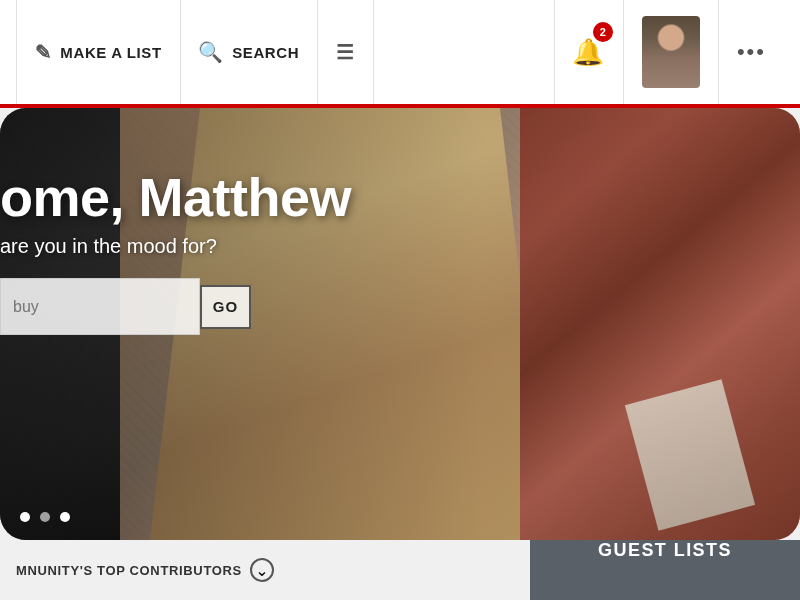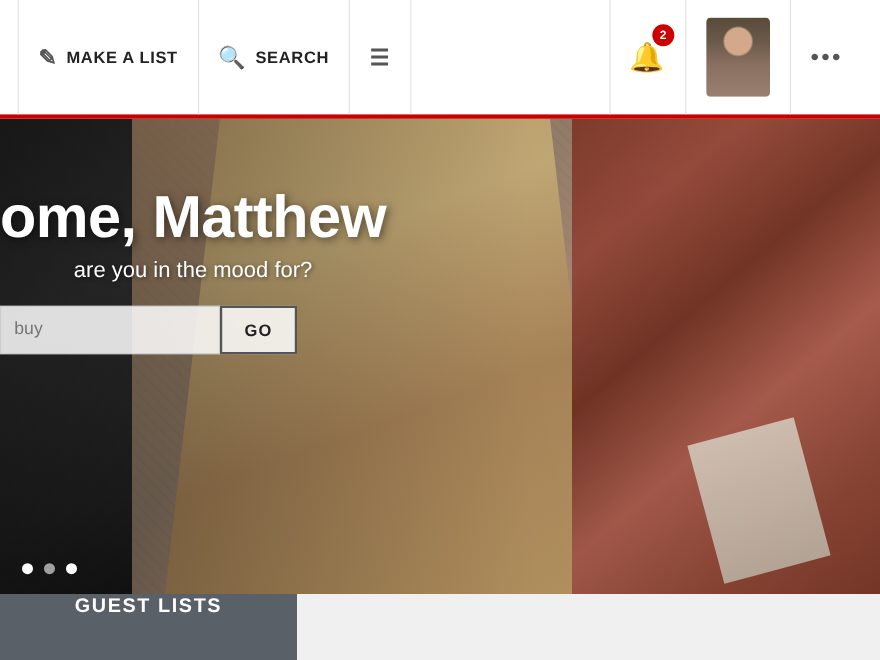--- a/index.html
+++ b/index.html
@@ -91,20 +91,21 @@
       color: #555;
       letter-spacing: 2px;
     }
 
     
     .hero {
       position: relative;
       width: 800px;
       height: 432px;
       overflow: hidden;
+      border-radius: 26px;
     }
     .hero-bg {
       position: absolute;
       inset: 0;
       background: 
         linear-gradient(135deg, 
           rgba(180,140,100,0.9) 0%, 
           rgba(160,120,80,0.8) 20%, 
           rgba(120,90,60,0.7) 40%, 
           rgba(180,130,100,0.8) 60%, 
@@ -153,39 +154,38 @@
       font-weight: 700;
       text-shadow: 2px 2px 8px rgba(0,0,0,0.5);
       line-height: 1.1;
       letter-spacing: -0.5px;
     }
     .hero-subtitle {
       font-size: 20px;
       margin-top: 8px;
       text-shadow: 1px 1px 4px rgba(0,0,0,0.5);
       font-weight: 400;
-      text-align: center;
     }
     .hero-search {
       display: flex;
       align-items: center;
       margin-top: 20px;
     }
     .hero-input {
       width: 200px;
-      height: 44px;
+      height: 57px;
       background: rgba(255,255,255,0.85);
       border: 1px solid #ccc;
       padding: 0 12px;
       font-size: 16px;
       color: #333;
       outline: none;
     }
     .hero-go-btn {
-      width: 70px;
+      width: 51px;
       height: 44px;
       background: rgba(255,255,255,0.85);
       border: 2px solid #555;
       font-size: 15px;
       font-weight: bold;
       cursor: pointer;
       color: #222;
       letter-spacing: 1px;
     }
     .hero-dots {
@@ -296,16 +296,24 @@
     </div>
   </div>
   <div class="hero-dots">
     <div class="dot active"></div>
     <div class="dot"></div>
     <div class="dot active"></div>
   </div>
 </section>
 
 <div class="bottom-bar">
+  <div class="community-section">
+    <span class="community-label">
+      <span>MN</span><span>UNITY'S TOP CONTRIBUTORS</span>
+    </span>
+    <div class="community-arrow">
+      <span>⌄</span>
+    </div>
+  </div>
   <div class="guest-lists-section">
     <span class="guest-lists-label">GUEST LISTS</span>
   </div>
 </div>
 
 </body></html>

